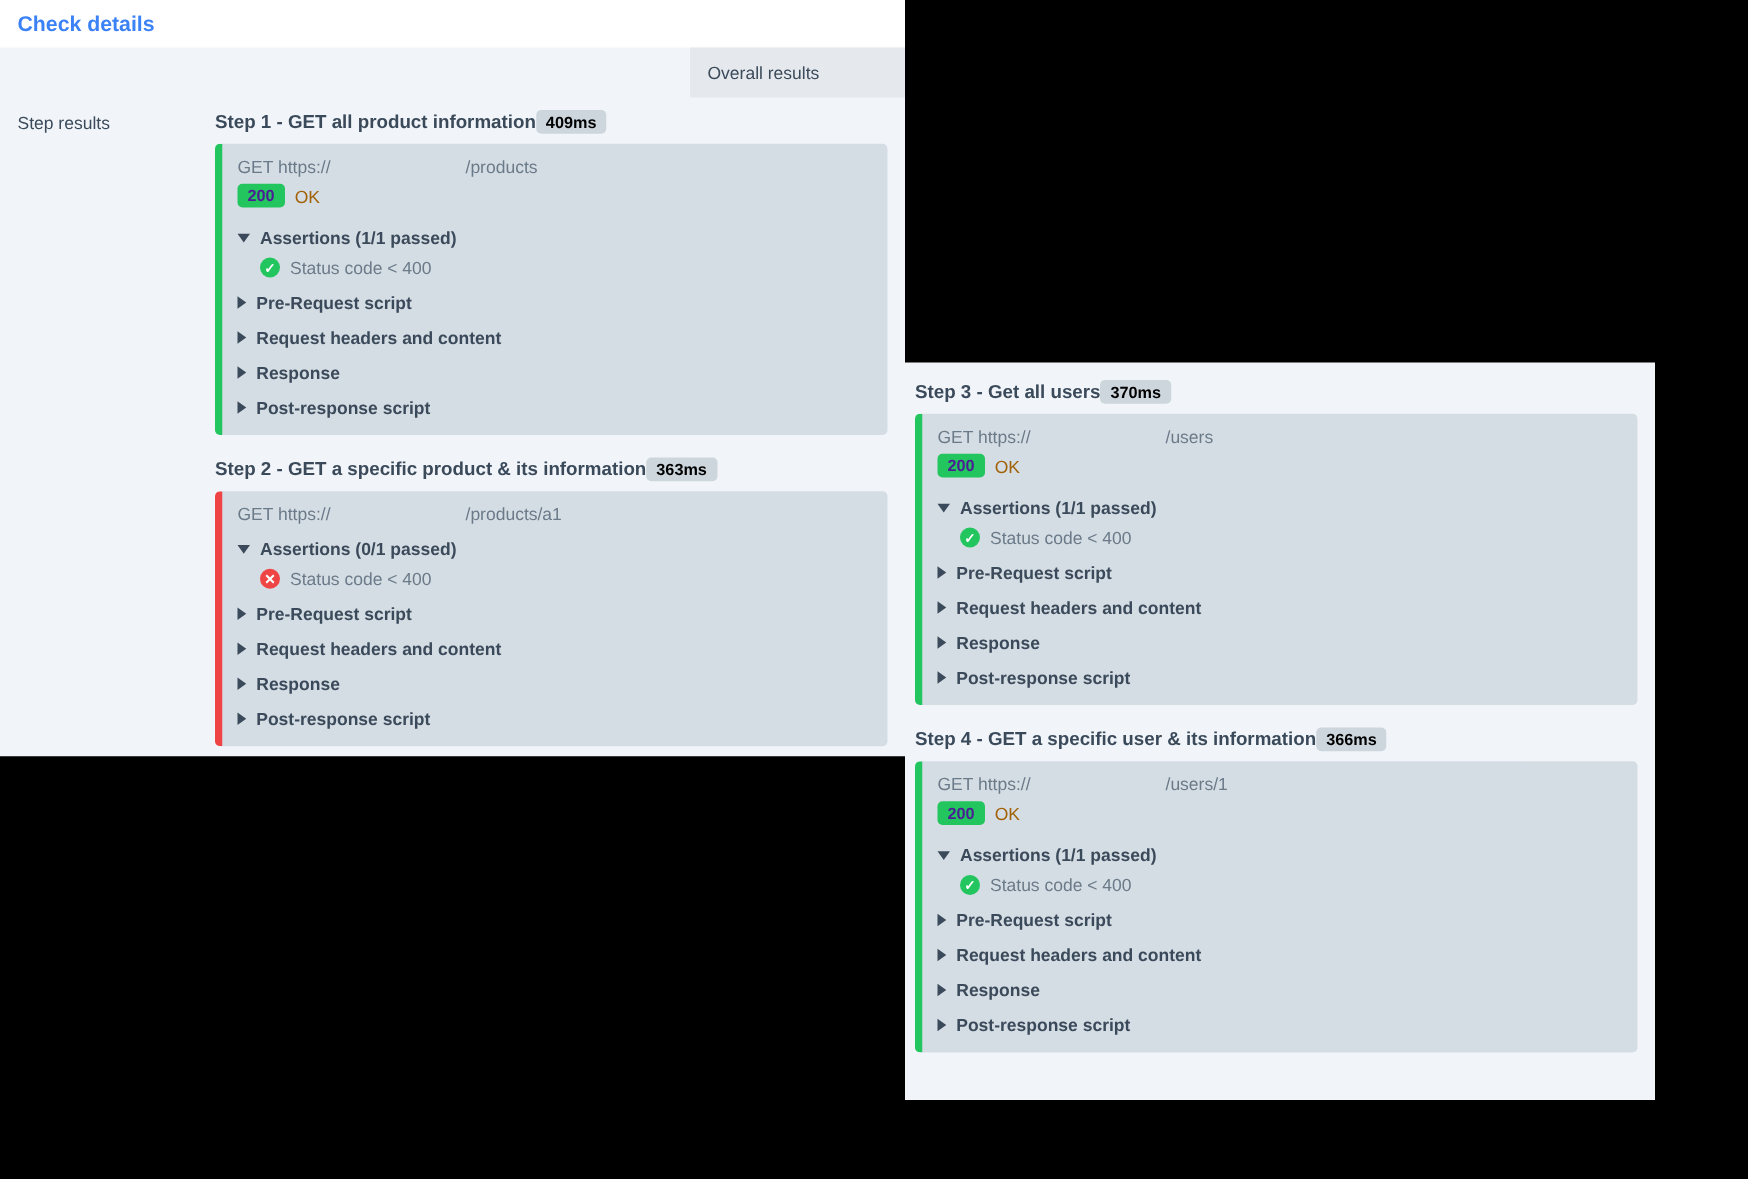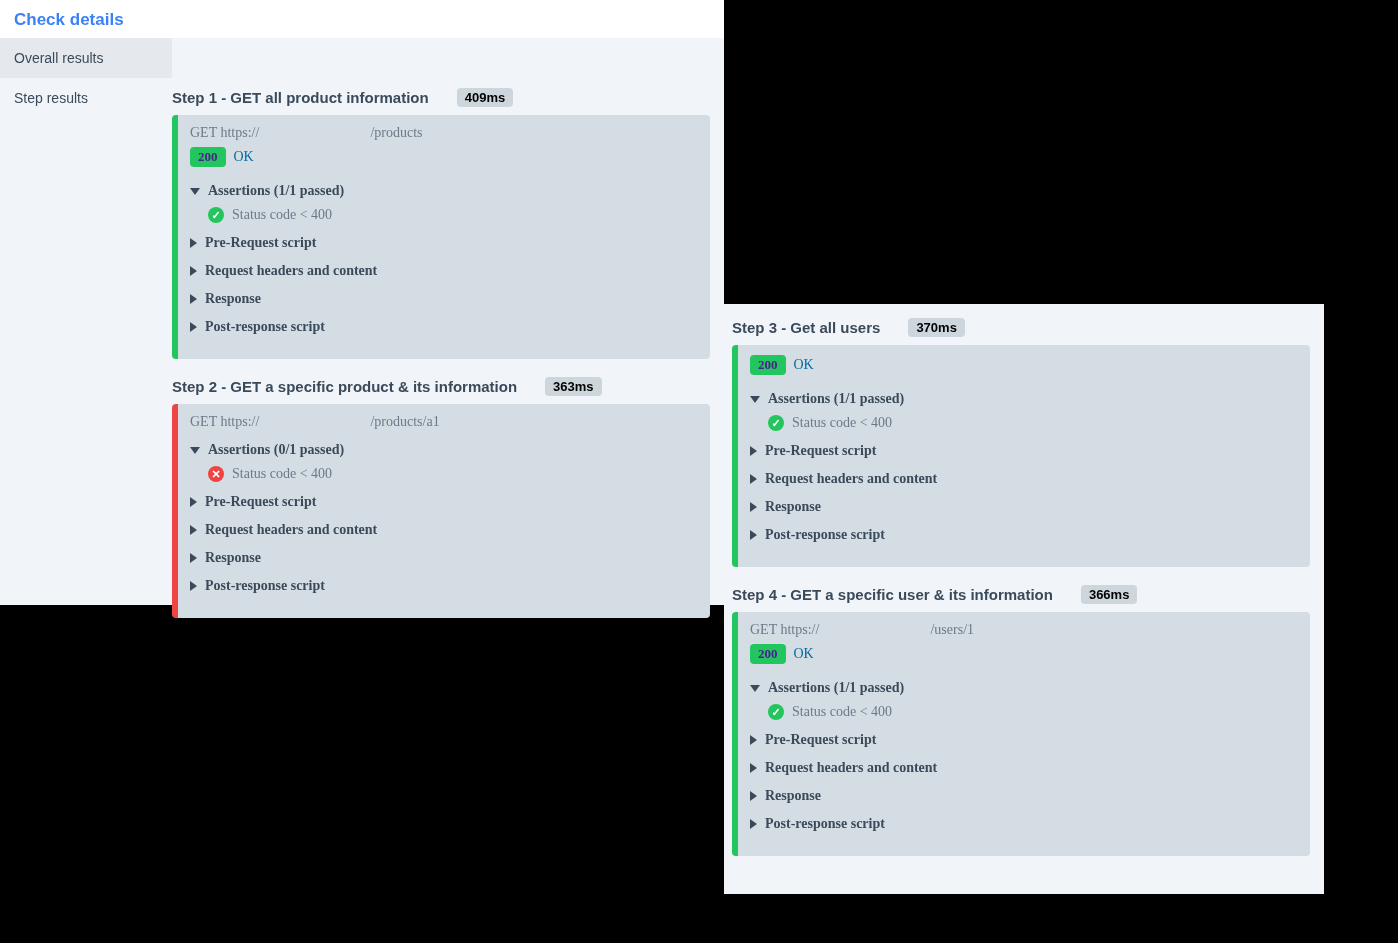--- a/index.html
+++ b/index.html
@@ -15,21 +15,21 @@
 }
 .panel {
   position: absolute;
   background: #f1f5f9;
 }
 .panel-left {
   left: 0; top: 0; width: 724px; height: 605px;
   display: flex; flex-direction: column;
 }
 .panel-right {
-  left: 724px; top: 304px; width: 600px; height: 590px;
+  left: 724px; top: 290px; width: 600px; height: 590px;
   display: flex; flex-direction: column;
   padding-top: 4px;
 }
 .title {
   font-weight: 700;
   font-size: 17px;
   color: #3b82f6;
   padding: 10px 14px 8px;
   background: #fff;
 }
@@ -43,64 +43,63 @@
   font-size: 14px;
   color: #3b4a5a;
 }
 .sidebar.shaded { background: #e5e9ed; }
 .content-cell {
   flex: 1;
   font-size: 14px;
   color: #3b4a5a;
   padding: 0 14px 6px 0;
 }
-.overall-row { align-items: center; }
+.overall-row { align-items: flex-end; flex-direction: column; }
 .overall-row .content-cell { padding: 12px 14px; }
 .step-header {
-  display: flex; align-items: center; gap: 28px;
+  display: flex; align-items: center; gap: 0;
   padding: 10px 0 8px 0;
 }
 .step-title {
   font-weight: 700; font-size: 15px; color: #3b4a5a;
 }
 .pill {
   background: #cdd6dd;
   color: #000000;
   font-weight: 700;
   font-size: 13px;
   padding: 2px 8px;
   border-radius: 4px;
 }
 .step-body {
   border-radius: 4px;
   background: #d5dde4;
-  padding: 10px 12px 18px 12px;
+  padding: 10px 12px 8px 12px;
   border-left: 6px solid;
-  font-family: Liberation Serif, serif;
 }
 .step-body.pass { border-left-color: #22c55e; }
 .step-body.fail { border-left-color: #ef4444; }
 .req-line {
   color: #6b7a89;
   font-size: 14px;
   margin-bottom: 6px;
 }
 .status-row {
   display: flex; align-items: center; gap: 8px;
   margin-bottom: 10px;
 }
 .status-code {
   background: #22c55e;
   color: #4c1d95;
   font-weight: 700;
   padding: 2px 8px;
   border-radius: 4px;
   font-size: 13px;
 }
-.status-text { color: #0369a1; text-align: center; }
+.status-text { color: #a16207; text-align: center; }
 .section {
   display: flex; align-items: center; gap: 8px;
   padding: 6px 0;
   color: #3b4a5a;
 }
 .section.bold { font-weight: 700; align-items: center; }
 .section .caret {
   width: 0; height: 0; display: inline-block;
 }
 .caret.right {
@@ -221,20 +220,21 @@
 </div>
 
 <div class="panel panel-right">
   <div id="right-steps" style="padding: 0 14px 0 8px;">
       <div>
         <div class="step-header">
           <span class="step-title">Step 3 - Get all users</span>
           <span class="pill">370ms</span>
         </div>
         <div class="step-body pass">
+          <div class="req-line"><span class="req-method">GET </span><span class="req-url-a">https://</span><span class="req-url-b">/users</span></div>
           <div class="status-row">
             <span class="status-code">200</span>
             <span class="status-text">OK</span>
           </div>
           <div class="section bold">
             <span class="caret down"></span>
             <span>Assertions (1/1 passed)</span>
           </div>
           <div class="assertion-line">
             <span class="icon-check">✓</span>

